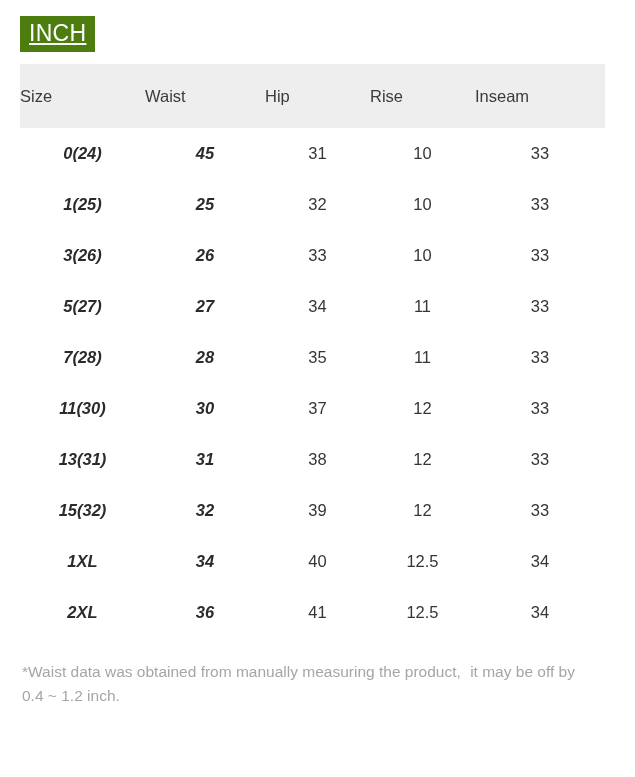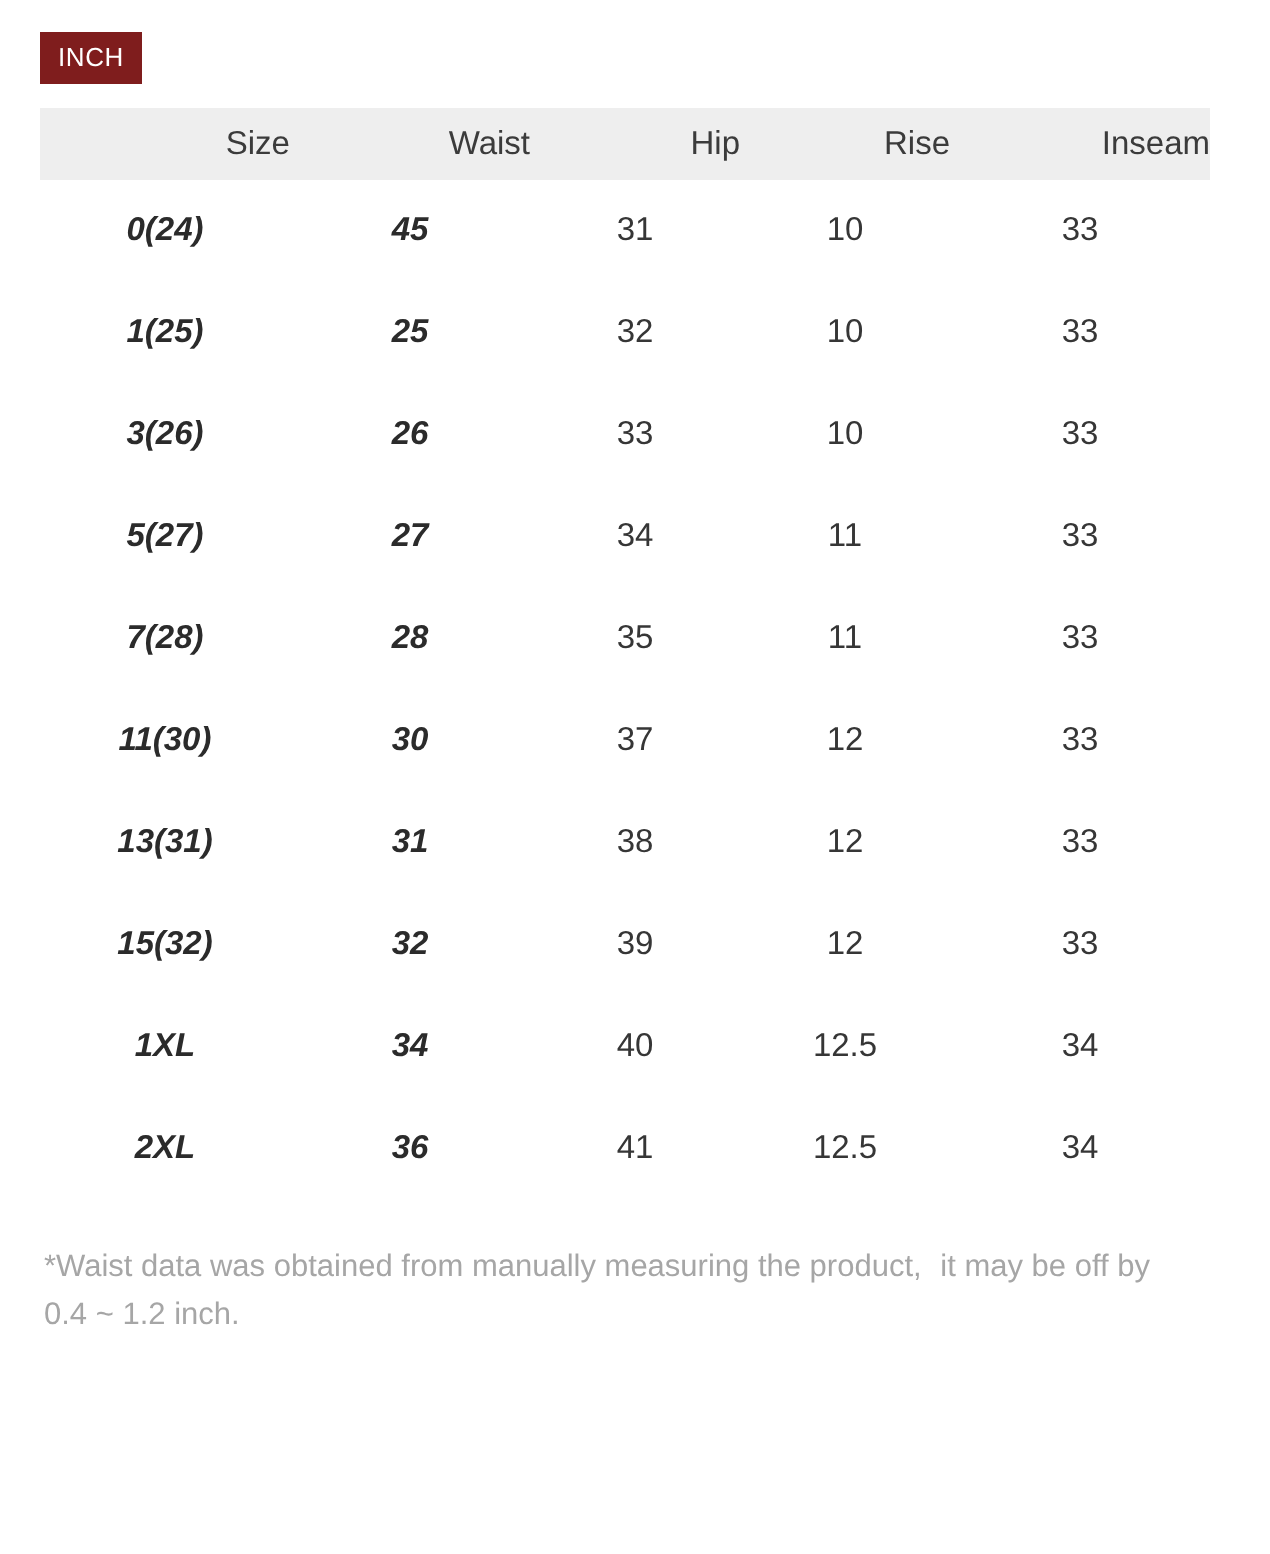--- a/index.html
+++ b/index.html
@@ -15,46 +15,47 @@
     overflow: hidden;
     position: relative;
   }
 
   
   .badge-row {
     padding: 16px 0 0 20px;
   }
   .unit-badge {
     display: inline-block;
-    background: #7f1d1d;
+    background: #4d7c0f;
     color: #ffffff;
-    font-size: 13px;
+    font-size: 23px;
     line-height: 1;
     padding: 6px 9px 7px 9px;
     letter-spacing: 0.3px;
+    text-decoration: underline;
   }
 
   
   .table-wrap {
     margin: 12px 20px 0 20px;
   }
   table.size-chart {
     width: 585px;
     border-collapse: collapse;
     table-layout: fixed;
   }
   table.size-chart thead tr {
     background: #eeeeee;
   }
   table.size-chart th {
     font-weight: normal;
     font-size: 16.5px;
     color: #3b3b3b;
-    text-align: right;
-    height: 36px;
+    text-align: left;
+    height: 64px;
     vertical-align: middle;
     padding: 0;
   }
   table.size-chart td {
     font-size: 16.5px;
     color: #363636;
     text-align: center;
     height: 51px;
     vertical-align: middle;
     padding: 0;

